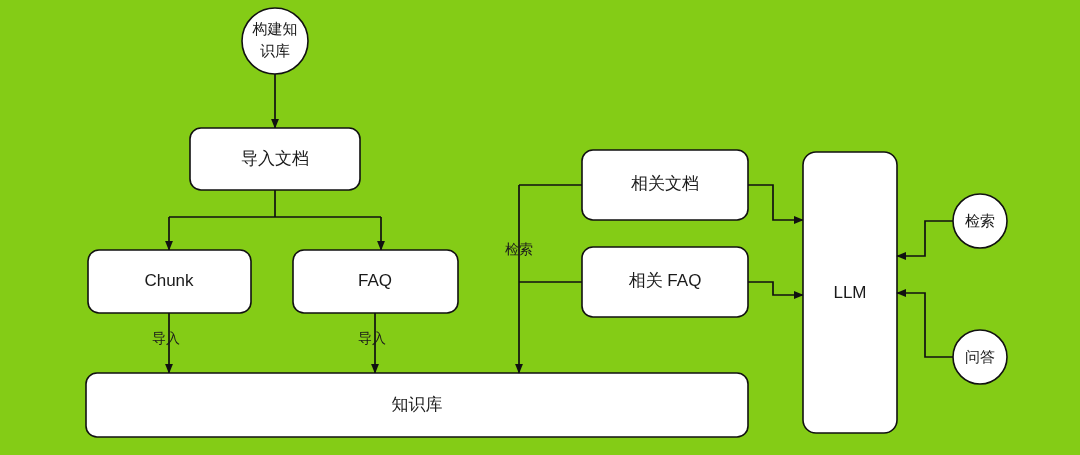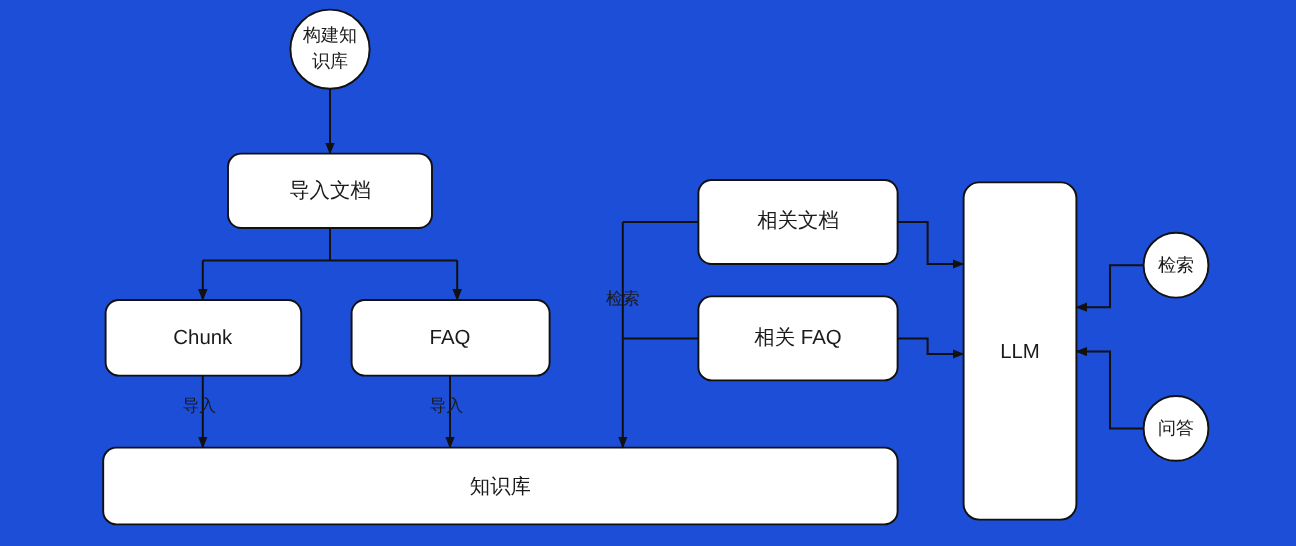--- a/index.html
+++ b/index.html
@@ -7,21 +7,21 @@
     padding: 0;
     background: #ffffff;
   }
   body {
     font-family: "Liberation Sans", "DejaVu Sans", sans-serif;
   }
   #canvas {
     position: relative;
     width: 1080px;
     height: 455px;
-    background: #1d4ed8;
+    background: #84cc16;
     overflow: hidden;
   }
   #diagram-svg {
     position: absolute;
     left: 0;
     top: 0;
     width: 1080px;
     height: 455px;
   }
   .node-shape {

